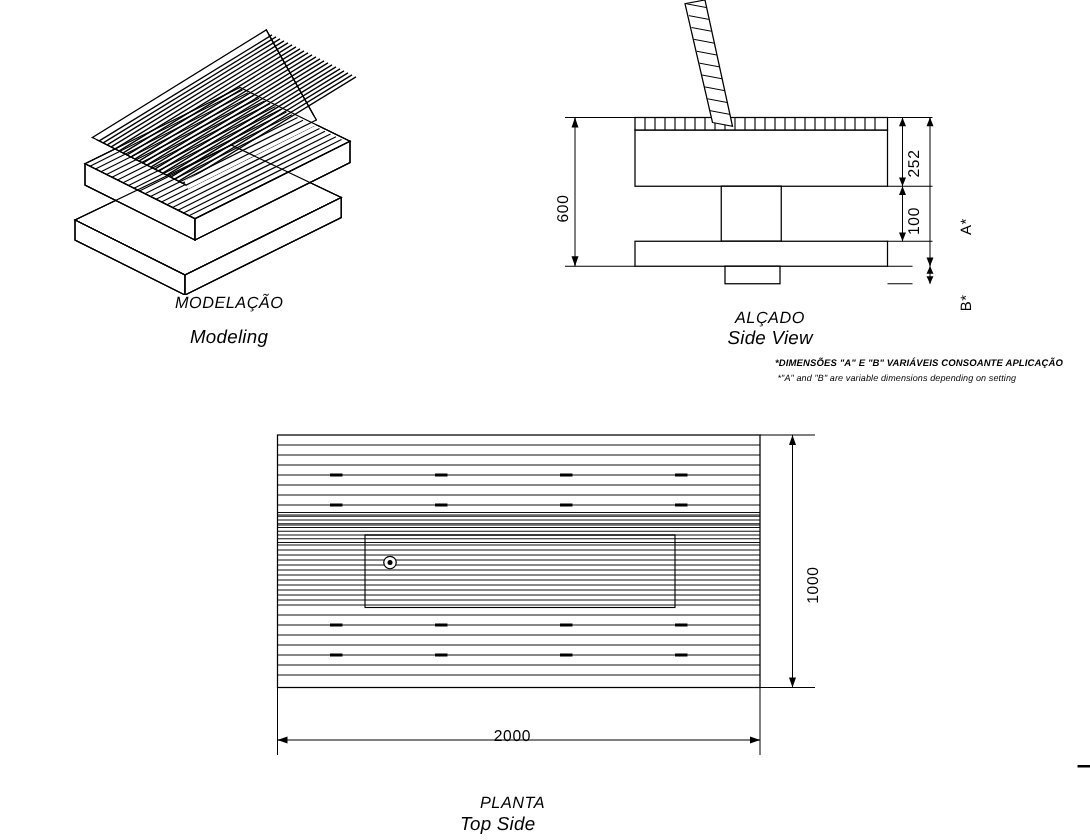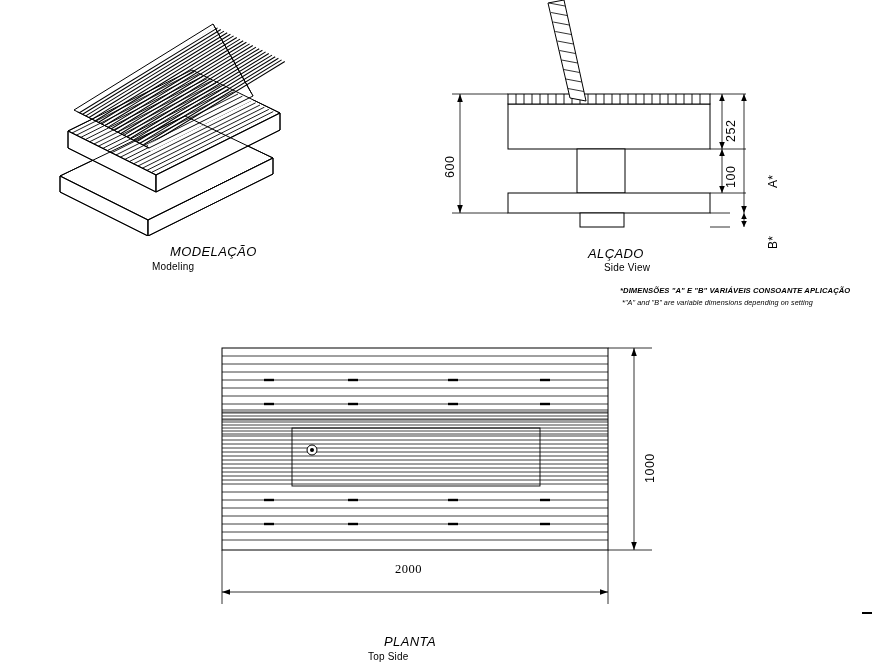--- a/index.html
+++ b/index.html
@@ -24,21 +24,22 @@
   .abs { position: absolute; }
 
   
   .cap-pt {
     font-size: 13px;
     font-style: italic;
     letter-spacing: 0.4px;
     white-space: nowrap;
   }
   .cap-en {
-    font-size: 10px;
+    font-size: 15px;
+    font-style: italic;
     letter-spacing: 0.2px;
     white-space: nowrap;
   }
   .dim-text {
     font-size: 12.5px;
     letter-spacing: 0.5px;
     white-space: nowrap;
   }
   .dim-text.vert {
     transform: rotate(-90deg);
@@ -149,21 +150,21 @@
       </g>
 
       <g fill="none" stroke="#000000" stroke-width="1">
         <polygon points="32,170 120,214 245,152 157,110" fill="none"></polygon>
         <polyline points="32,170 32,186 120,230 120,214"></polyline>
         <polyline points="120,230 245,168 245,152"></polyline>
       </g>
     </svg>
   </div>
 
-  <div class="abs cap-pt" style="left:140px; top:244px;margin-left:30px;">MODELAÇÃO</div>
+  <div class="abs cap-pt" style="left:140px; top:234px;">MODELAÇÃO</div>
   <div class="abs cap-en" style="left:152px; top:261px;">Modeling</div>
 
   <div class="abs" style="left:430px; top:0px; width:340px; height:240px;">
     <svg width="340" height="240" viewBox="0 0 340 240">
       <g fill="#ffffff" stroke="#000000" stroke-width="1">
 
         <rect x="78" y="104" width="202" height="45"></rect>
 
         <rect x="78" y="94" width="202" height="10"></rect>
 
@@ -251,21 +252,21 @@
     </svg>
   </div>
 
   <div class="abs dim-text vert" style="left:443px; top:178px;">600</div>
   <div class="abs dim-text vert" style="left:724px; top:142px;">252</div>
   <div class="abs dim-text vert" style="left:724px; top:188px;">100</div>
   <div class="abs lbl-ab vert" style="left:766px; top:188px;">A*</div>
   <div class="abs lbl-ab vert" style="left:766px; top:249px;">B*</div>
 
   <div class="abs cap-pt" style="left:588px; top:246px;">ALÇADO</div>
-  <div class="abs cap-en" style="left:604px; top:262px;">Side View</div>
+  <div class="abs cap-en" style="left:582px; top:262px;">Side View</div>
 
   <div class="abs note-pt" style="left:620px; top:286px;">*DIMENSÕES "A" E "B" VARIÁVEIS CONSOANTE APLICAÇÃO</div>
   <div class="abs note-en" style="left:622px; top:298px;">*"A" and "B" are variable dimensions depending on setting</div>
 
   <div class="abs" style="left:200px; top:336px; width:500px; height:280px;">
     <svg width="500" height="280" viewBox="0 0 500 280">
 
       <rect x="22" y="12" width="386" height="202" fill="#ffffff" stroke="#000000" stroke-width="1"></rect>
 
       <g stroke="#000000" stroke-width="0.75">
@@ -348,20 +349,20 @@
         <line x1="22" y1="214" x2="22" y2="268"></line>
         <line x1="408" y1="214" x2="408" y2="268"></line>
         <line x1="22" y1="256" x2="408" y2="256"></line>
         <polygon points="22,256 30,253.2 30,258.8" fill="#000000" stroke="none"></polygon>
         <polygon points="408,256 400,253.2 400,258.8" fill="#000000" stroke="none"></polygon>
       </g>
     </svg>
   </div>
 
   <div class="abs dim-text vert" style="left:643px; top:483px;">1000</div>
-  <div class="abs dim-text" style="left:395px; top:562px;font-family:Liberation Serif, serif;">2000</div>
+  <div class="abs dim-text" style="left:395px; top:582px;">2000</div>
 
   <div class="abs cap-pt" style="left:384px; top:634px;">PLANTA</div>
   <div class="abs cap-en" style="left:368px; top:651px;">Top Side</div>
 
   <div class="abs" style="left:862px; top:612px; width:10px; height:2px; background:#000000;"></div>
 
 </div>
 
 </body></html>

